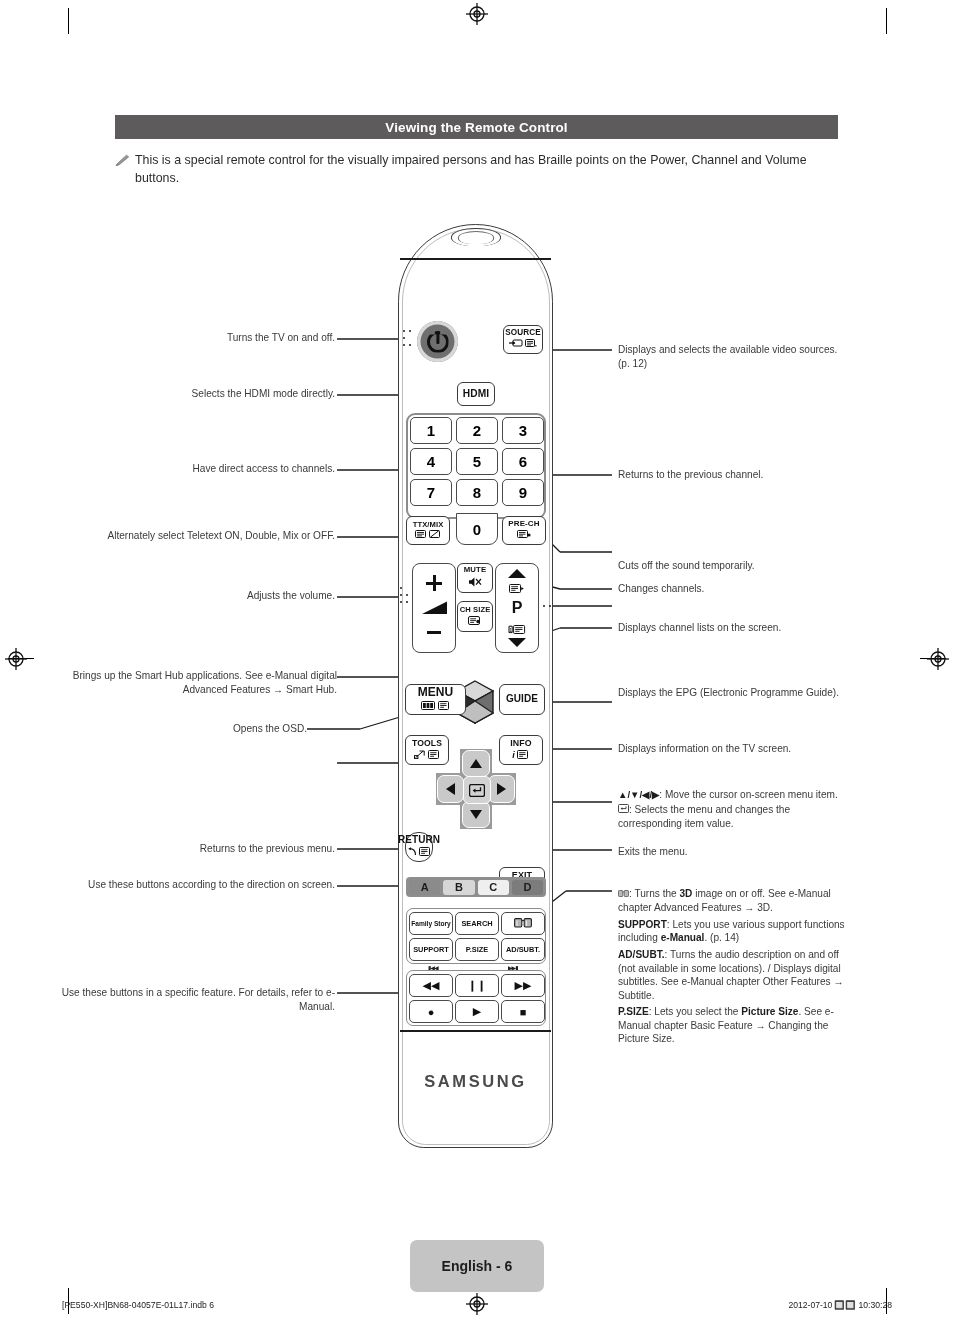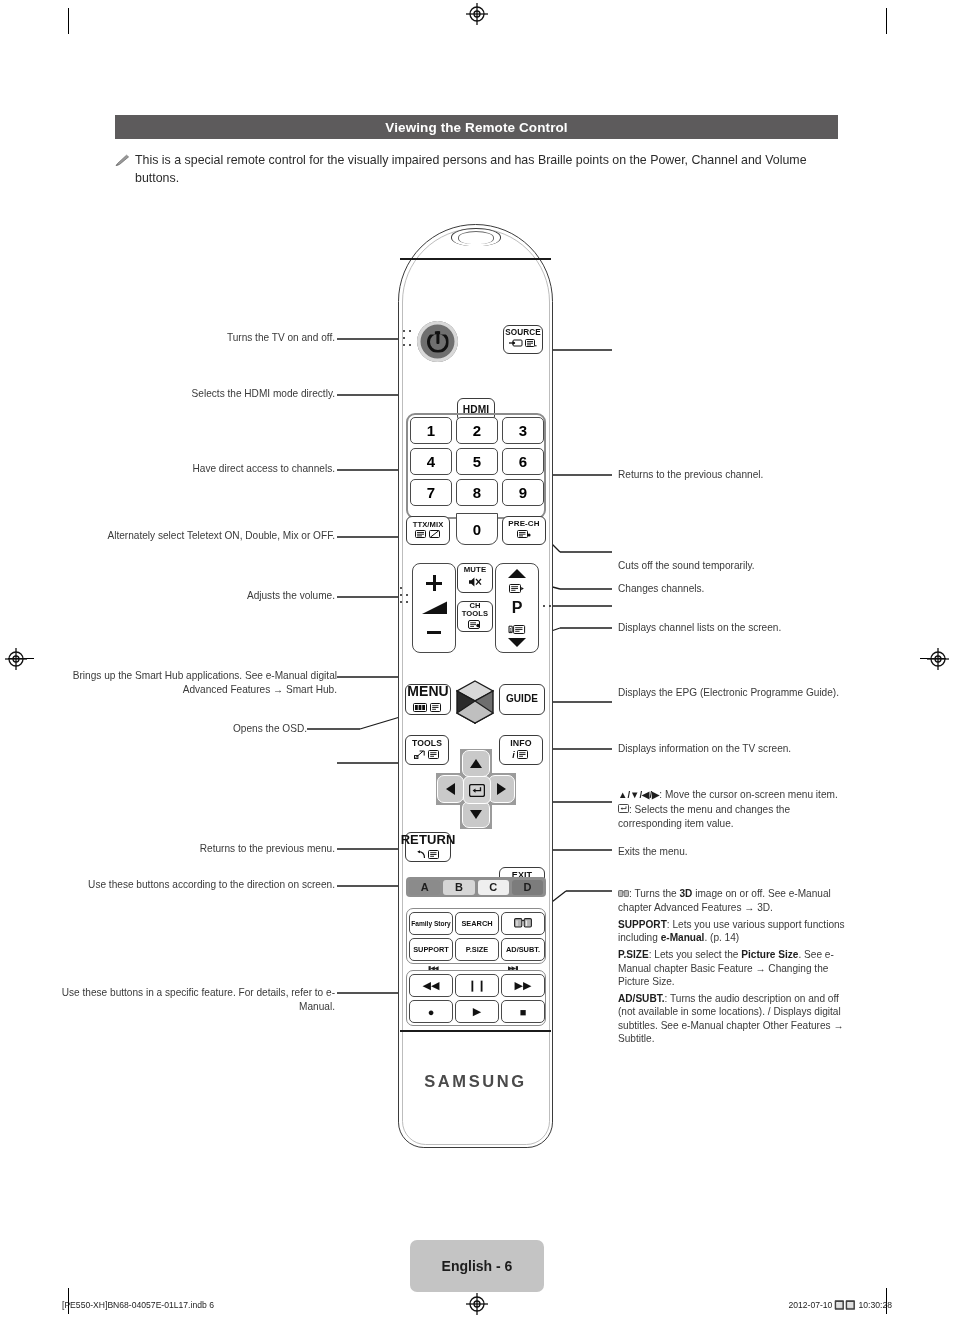--- a/index.html
+++ b/index.html
@@ -355,20 +355,23 @@
   <div class="lbl r" style="left:95px;top:842px;width:240px;">
     <span>Returns to the previous menu.</span>
   </div>
   <div class="lbl r" style="left:60px;top:878px;width:275px;">
     <span>Use these buttons according to the direction on screen.</span>
   </div>
   <div class="lbl r" style="left:60px;top:986px;width:275px;">
     <span>Use these buttons in a specific feature. For details, refer to e-Manual.</span>
   </div>
 
+  <div class="lbl l" style="left:618px;top:343px;width:225px;">
+    <span>Displays and selects the available video sources. (p. 12)</span>
+  </div>
   <div class="lbl l" style="left:618px;top:468px;width:225px;">
     <span>Returns to the previous channel.</span>
   </div>
   <div class="lbl l" style="left:618px;top:528px;width:225px;margin-top:31px;">
     <span>Cuts off the sound temporarily.</span>
   </div>
   <div class="lbl l" style="left:618px;top:582px;width:225px;">
     <span>Changes channels.</span>
   </div>
   <div class="lbl l" style="left:618px;top:621px;width:225px;">
@@ -407,24 +410,24 @@
             <rect x=".5" y="1.5" width="4.3" height="6" rx=".8" fill="#b9b9b9" stroke="#555" stroke-width=".8"></rect>
             <rect x="6.2" y="1.5" width="4.3" height="6" rx=".8" fill="#b9b9b9" stroke="#555" stroke-width=".8"></rect>
             <line x1="4.8" y1="3" x2="6.2" y2="3" stroke="#555" stroke-width=".8"></line>
           </svg>
       </span><span>: Turns the </span><b>3D</b><span> image on or off. See e-Manual chapter Advanced Features → 3D.</span>
     </div>
     <div style="margin-top:3px;">
       <b>SUPPORT</b><span>: Lets you use various support functions including </span><b>e-Manual</b><span>. (p. 14)</span>
     </div>
     <div style="margin-top:3px;">
+      <b>AD/SUBT.</b><span>: Turns the audio description on and off (not available in some locations). / Displays digital subtitles. See e-Manual chapter Other Features → Subtitle.</span>
+    </div>
+    <div style="margin-top:3px;">
       <b>P.SIZE</b><span>: Lets you select the </span><b>Picture Size</b><span>. See e-Manual chapter Basic Feature → Changing the Picture Size.</span>
-    </div>
-    <div style="margin-top:3px;">
-      <b>AD/SUBT.</b><span>: Turns the audio description on and off (not available in some locations). / Displays digital subtitles. See e-Manual chapter Other Features → Subtitle.</span>
     </div>
   </div>
 
   <div class="remote">
     <div class="remote-shell"></div>
     <div class="ir-dome"></div>
     <div class="ir-dome2"></div>
     <div class="toprule"></div>
     <div class="botrule"></div>
 
@@ -456,21 +459,21 @@
               <rect x=".5" y=".5" width="9" height="7" rx="1" fill="none" stroke="#111" stroke-width="1"></rect>
               <line x1="2" y1="2.5" x2="8" y2="2.5" stroke="#111" stroke-width=".9"></line>
               <line x1="2" y1="4.2" x2="8" y2="4.2" stroke="#111" stroke-width=".9"></line>
               <line x1="2" y1="5.9" x2="6" y2="5.9" stroke="#111" stroke-width=".9"></line>
               <line x1="9.5" y1="6.8" x2="11.6" y2="6.8" stroke="#111" stroke-width="1"></line>
             </svg>
         </span>
       </span>
     </div>
 
-    <div class="key" style="left:59px;top:174px;width:38px;height:24px;font-size:10.2px;text-align:center;">
+    <div class="key" style="left:59px;top:158px;width:38px;height:24px;font-size:10.2px;text-align:center;">
       <span class="k1">HDMI</span>
     </div>
 
     <div class="numpad"></div>
     <div class="numkey" style="left:12px;top:193px;width:42px;height:27px;">
         <span>1</span>
       </div>
     <div class="numkey" style="left:58px;top:193px;width:42px;height:27px;">
         <span>2</span>
       </div>
@@ -554,21 +557,21 @@
           <svg width="15" height="12" viewBox="0 0 15 12">
               <path d="M1 4.2 h2.3 L6.4 1.6 v8.8 L3.3 7.8 H1 Z" fill="#111"></path>
               <line x1="8" y1="3" x2="13" y2="8.6" stroke="#111" stroke-width="1.2"></line>
               <line x1="13" y1="3" x2="8" y2="8.6" stroke="#111" stroke-width="1.2"></line>
             </svg>
         </span>
       </span>
     </div>
 
     <div class="key" style="left:59px;top:377px;width:36px;height:31px;font-size:7.6px;">
-      <span class="k1">CH TOOLS</span>
+      <span class="k1">CH SIZE</span>
       <span class="k2">
         <span>
           <svg width="14" height="9" viewBox="0 0 14 9">
               <rect x=".5" y=".5" width="11" height="8" rx="1.5" fill="none" stroke="#111" stroke-width="1"></rect>
               <line x1="2.2" y1="2.8" x2="8" y2="2.8" stroke="#111" stroke-width=".9"></line>
               <line x1="2.2" y1="4.6" x2="8" y2="4.6" stroke="#111" stroke-width=".9"></line>
               <line x1="2.2" y1="6.4" x2="6" y2="6.4" stroke="#111" stroke-width=".9"></line>
               <circle cx="10" cy="5.5" r="1.7" fill="#111"></circle>
             </svg>
         </span>
@@ -606,21 +609,21 @@
 
     <div class="cube">
       <svg width="38" height="44" viewBox="0 0 38 44">
         <polygon points="19,1 37,11 19,21 1,11" fill="#d8d8d8" stroke="#1b1b1b" stroke-width="1.4"></polygon>
         <polygon points="1,11 19,21 19,43 1,33" fill="#2b2b2b" stroke="#1b1b1b" stroke-width="1.4"></polygon>
         <polygon points="37,11 19,21 19,43 37,33" fill="#6e6e6e" stroke="#1b1b1b" stroke-width="1.4"></polygon>
         <polygon points="1,33 19,21 37,33 19,43" fill="#bfbfbf" stroke="#1b1b1b" stroke-width="1.2"></polygon>
       </svg>
     </div>
 
-    <div class="key" style="left:7px;top:460px;width:46px;height:31px;font-size:14px;">
+    <div class="key" style="left:7px;top:460px;width:61px;height:31px;font-size:12px;">
       <span class="k1">MENU</span>
       <span class="k2">
         <span>
           <svg width="15" height="9" viewBox="0 0 15 9">
               <rect x=".5" y=".5" width="13" height="8" rx="1" fill="none" stroke="#111" stroke-width="1"></rect>
               <rect x="2" y="2" width="2.8" height="5" fill="#111"></rect>
               <rect x="5.6" y="2" width="2.8" height="5" fill="#111"></rect>
               <rect x="9.2" y="2" width="2.8" height="5" fill="#111"></rect>
             </svg>
         </span>
@@ -691,21 +694,21 @@
       </div>
       <div class="ok">
         <svg width="16" height="13" viewBox="0 0 16 13">
             <rect x=".6" y=".6" width="14.8" height="11.8" rx="1.6" fill="none" stroke="#111" stroke-width="1.3"></rect>
             <path d="M11.5 3.2 v3.4 H5.6" fill="none" stroke="#111" stroke-width="1.3"></path>
             <path d="M6.5 4.5 L3.6 6.6 L6.5 8.7 Z" fill="#111"></path>
           </svg>
       </div>
     </div>
 
-    <div class="key" style="left:7px;top:608px;width:46px;height:30px;font-size:13px;">
+    <div class="key" style="left:7px;top:608px;width:28px;height:30px;font-size:10px;border-radius:13px;">
       <span class="k1">RETURN</span>
       <span class="k2">
         <span>
           <svg width="11" height="9" viewBox="0 0 11 9">
               <path d="M9.5 8 C9.5 3.6 7 1.6 3.4 1.6" fill="none" stroke="#111" stroke-width="1.2"></path>
               <path d="M5 .2 L2.2 1.7 L5 3.2 Z" fill="#111"></path>
             </svg>
         </span>
         <span>
           <svg width="13" height="9" viewBox="0 0 13 9">

